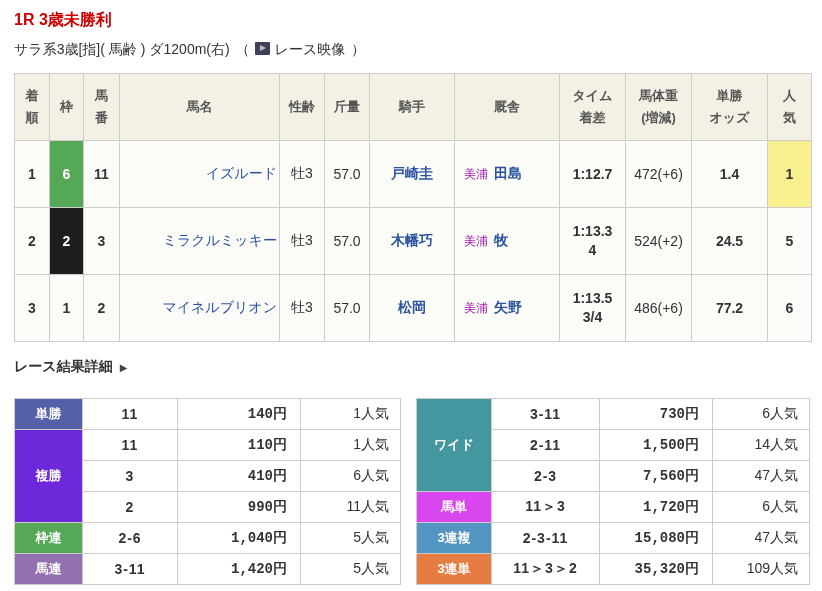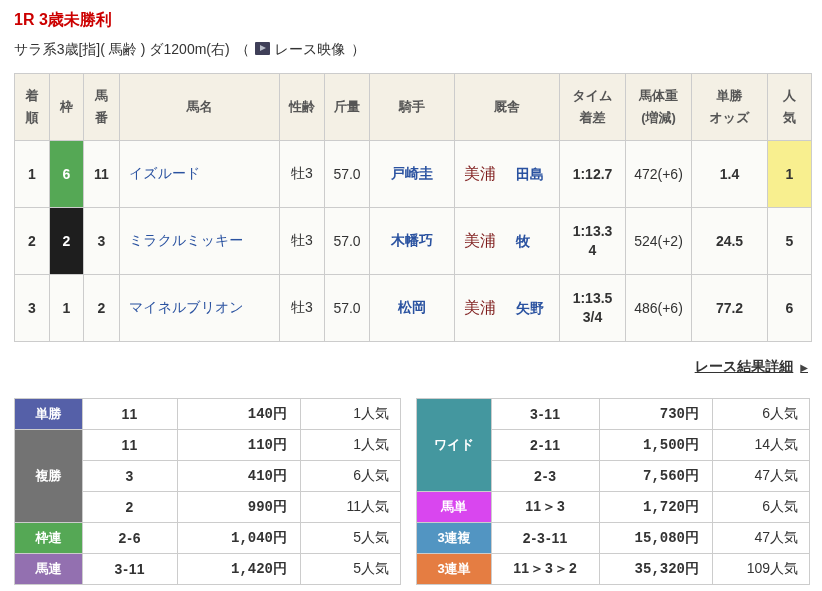--- a/index.html
+++ b/index.html
@@ -13,29 +13,29 @@
                 position:relative; margin:0 5px 0 3px; border-radius:1px; }
   .video-icon .play-glyph { position:absolute; left:5px; top:3px; width:0; height:0;
                 border-left:6px solid #b9bdc9; border-top:3.5px solid transparent; border-bottom:3.5px solid transparent; }
   a.jp-link { color:#2a52a0; text-decoration:none; cursor:pointer; }
 
   table.results { border-collapse:collapse; table-layout:fixed; width:794px; }
   table.results th { background:#f4f0e5; border:1px solid #cccccc; font-size:13px; font-weight:bold;
                      color:#555; height:64px; line-height:1.7; text-align:center; }
   table.results td { border:1px solid #cccccc; background:#fbfbf8; height:66px; text-align:center;
                      font-size:14px; padding:0 2px; }
-  table.results td.horse { text-align:left; padding-left:9px; }
+  table.results td.horse { text-align:right; padding-left:9px; }
   table.results td.stable { text-align:left; padding-left:9px; }
-  .region { color:#7f1d1d; font-size:16px; font-weight:normal; margin-right:20px; }
+  .region { color:#a21caf; font-size:12px; font-weight:normal; margin-right:6px; }
   .bold { font-weight:bold; }
   table.results td.time { line-height:1.35; }
   table.results td.hl { background:#f8ef8f; }
   table.results td.waku { padding:0; }
 
-  .detail-row { width:794px; text-align:right; margin:15px 0 22px 0;text-decoration:underline; }
+  .detail-row { width:794px; margin:15px 0 22px 0; }
   .detail-link { font-size:14px; font-weight:bold; color:#333; text-decoration:none; cursor:pointer; }
   .detail-link .arrow { font-size:10px; margin-left:7px; color:#444; }
 
   .payouts { display:flex; gap:15px; align-items:flex-start; }
   table.payout { border-collapse:collapse; table-layout:fixed; font-size:14px; }
   table.payout th, table.payout td { border:1px solid #cccccc; height:30px; padding:0; }
   table.payout th.type { color:#ffffff; font-size:13px; font-weight:bold; text-align:center; }
   table.payout td.combo { text-align:center; font-weight:bold; letter-spacing:1px; }
   table.payout td.amount { text-align:right; font-weight:bold; padding-right:13px;font-family:Liberation Mono, monospace; }
   table.payout td.ninki { text-align:right; padding-right:11px; color:#333; }
@@ -143,21 +143,21 @@
           <col style="width:100px">
         </colgroup>
       <tbody>
           <tr>
             <th class="type" rowspan="1" style="background:#5560a8">単勝</th>
             <td class="combo">11</td>
             <td class="amount">140円</td>
             <td class="ninki">1人気</td>
           </tr>
           <tr>
-            <th class="type" rowspan="3" style="background:#737373">複勝</th>
+            <th class="type" rowspan="3" style="background:#6d28d9">複勝</th>
             <td class="combo">11</td>
             <td class="amount">110円</td>
             <td class="ninki">1人気</td>
           </tr>
           <tr>
             <td class="combo">3</td>
             <td class="amount">410円</td>
             <td class="ninki">6人気</td>
           </tr>
           <tr>

